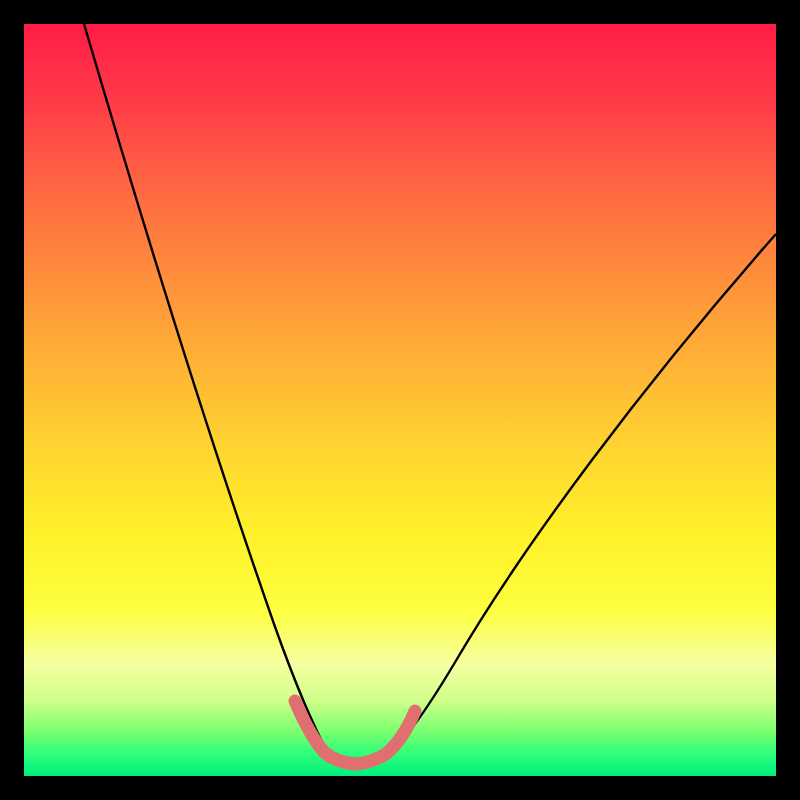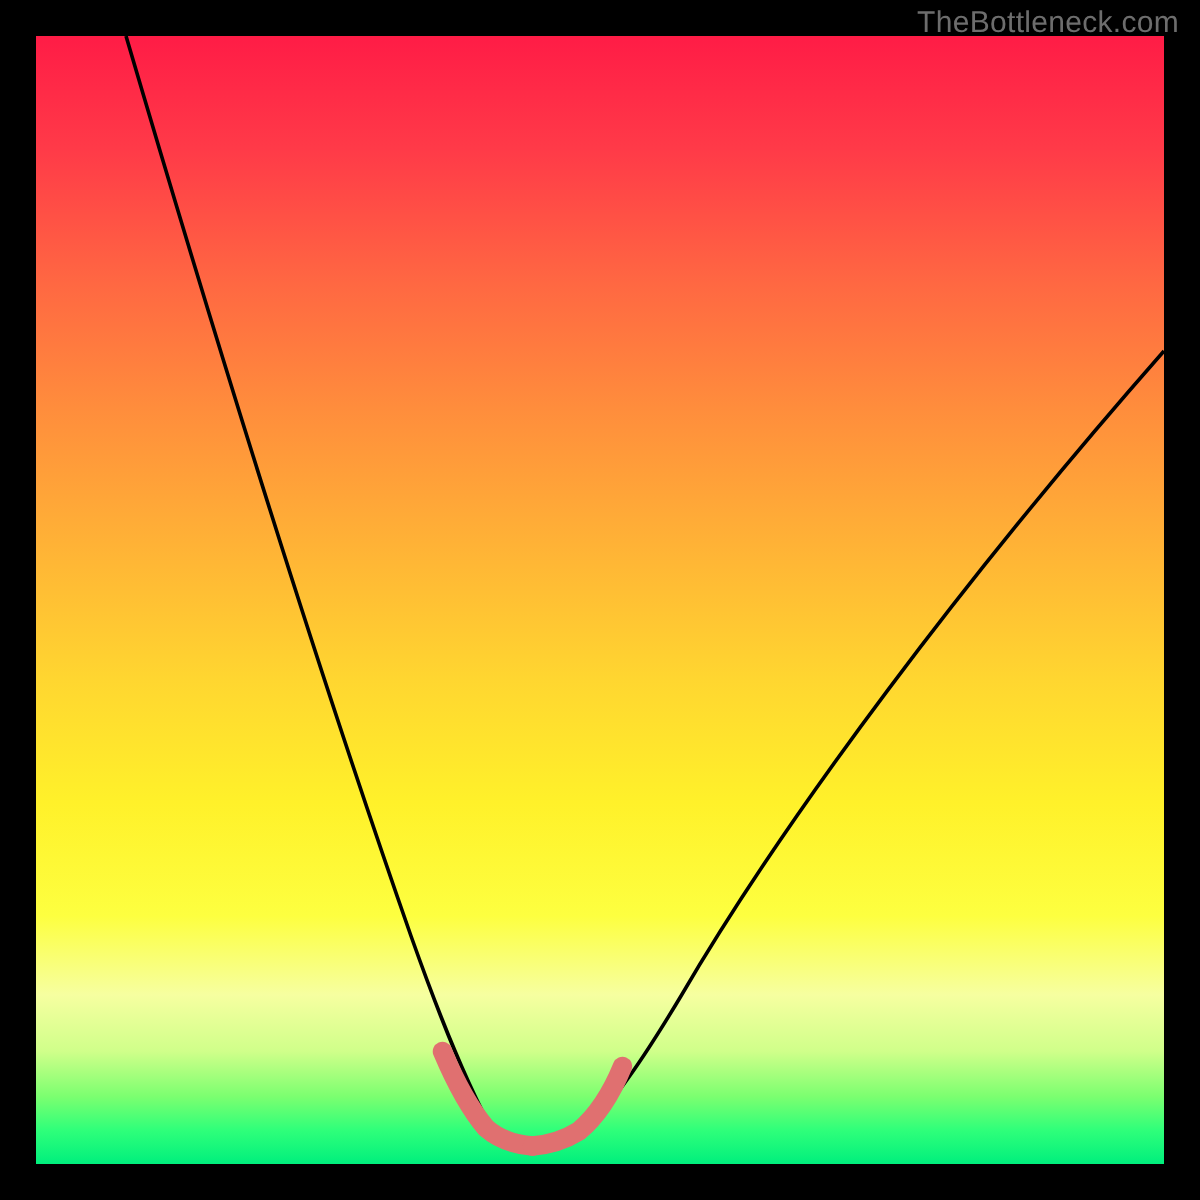--- a/index.html
+++ b/index.html
@@ -59,21 +59,20 @@
     height: 752px;
     z-index: 3;
   }
 </style>
 </head>
 <body>
 
 <div class="frame">
   <div class="plot"></div>
 
-  <div class="watermark">TheBottleneck.com</div>
 
   <svg class="curves" viewBox="0 0 752 752" preserveAspectRatio="none">
 
     <path d="M 60 0
              C 110 170, 180 400, 250 600
              C 272 662, 288 700, 305 731" fill="none" stroke="#000000" stroke-width="2.4"></path>
     <path d="M 305 731
              C 315 737, 325 739.5, 331 740
              C 340 740, 352 737, 361 731" fill="none" stroke="#000000" stroke-width="2.4"></path>
     <path d="M 361 731

